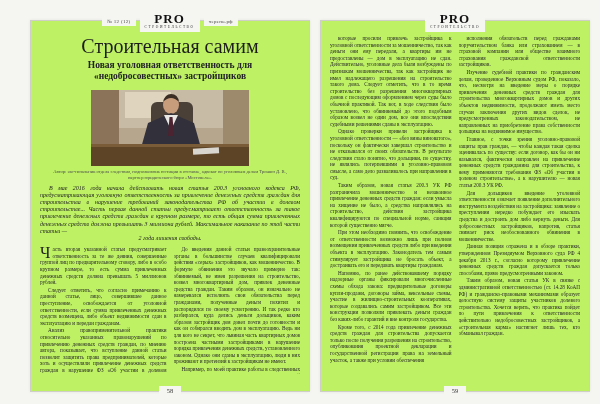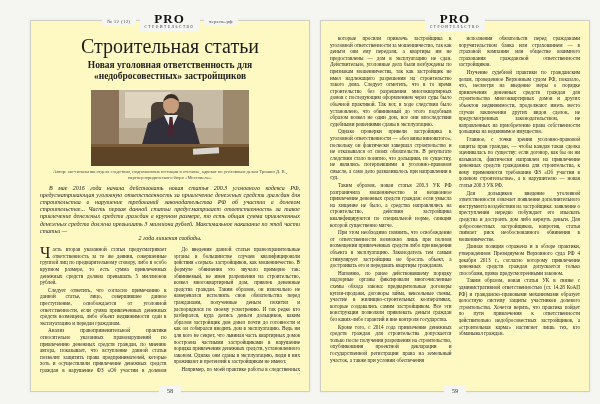--- a/index.html
+++ b/index.html
@@ -3,21 +3,21 @@
 <meta charset="utf-8">
 <style>
   html,body{margin:0;padding:0;}
   body{
     width:600px;height:404px;position:relative;overflow:hidden;
     background:#f5f5f2;
     font-family:"Liberation Serif","DejaVu Serif",serif;
     color:#2b2b2b;
   }
   .page{
-    position:absolute;top:20px;height:370px;background:#fef9c3;
+    position:absolute;top:20px;height:370px;background:#bef264;
     border:1px solid #cfcfc8;box-shadow:0 0 3px rgba(0,0,0,.07);
   }
   .page-left{left:30px;width:278px;}
   .page-right{left:320px;width:268px;}
 
   
   .pg-header{
     position:absolute;top:-10px;left:0;right:0;text-align:center;
     white-space:nowrap;line-height:1;
   }
@@ -77,21 +77,21 @@
 <div class="page page-left">
   <div class="pg-header">
     <span class="mask issue-no">№ 12 (12)</span>
     <span class="mask logo">
       <div class="logo-main">PRO</div>
       <div class="logo-sub">СТРОИТЕЛЬСТВО</div>
     </span>
     <span class="mask site-url">черепь.рф</span>
   </div>
 
-  <div class="title">Строительная статьи</div>
+  <div class="title">Строительная самим</div>
   <div class="subtitle">Новая уголовная ответственность для «недобросовестных» застройщиков</div>
 
   <div class="photo-wrap">
     <svg viewBox="0 0 158 76" xmlns="http://www.w3.org/2000/svg">
       <rect x="0" y="0" width="158" height="76" fill="#b6a68e"></rect>
       <rect x="0" y="0" width="158" height="38" fill="#c7bba6"></rect>
       <rect x="0" y="0" width="28" height="76" fill="#8a7358"></rect>
       <rect x="132" y="0" width="26" height="76" fill="#9d8a6c"></rect>
       <rect x="34" y="2" width="46" height="26" fill="#dfd5bf"></rect>
       <rect x="60" y="12" width="42" height="44" rx="6" fill="#4a4038"></rect>

